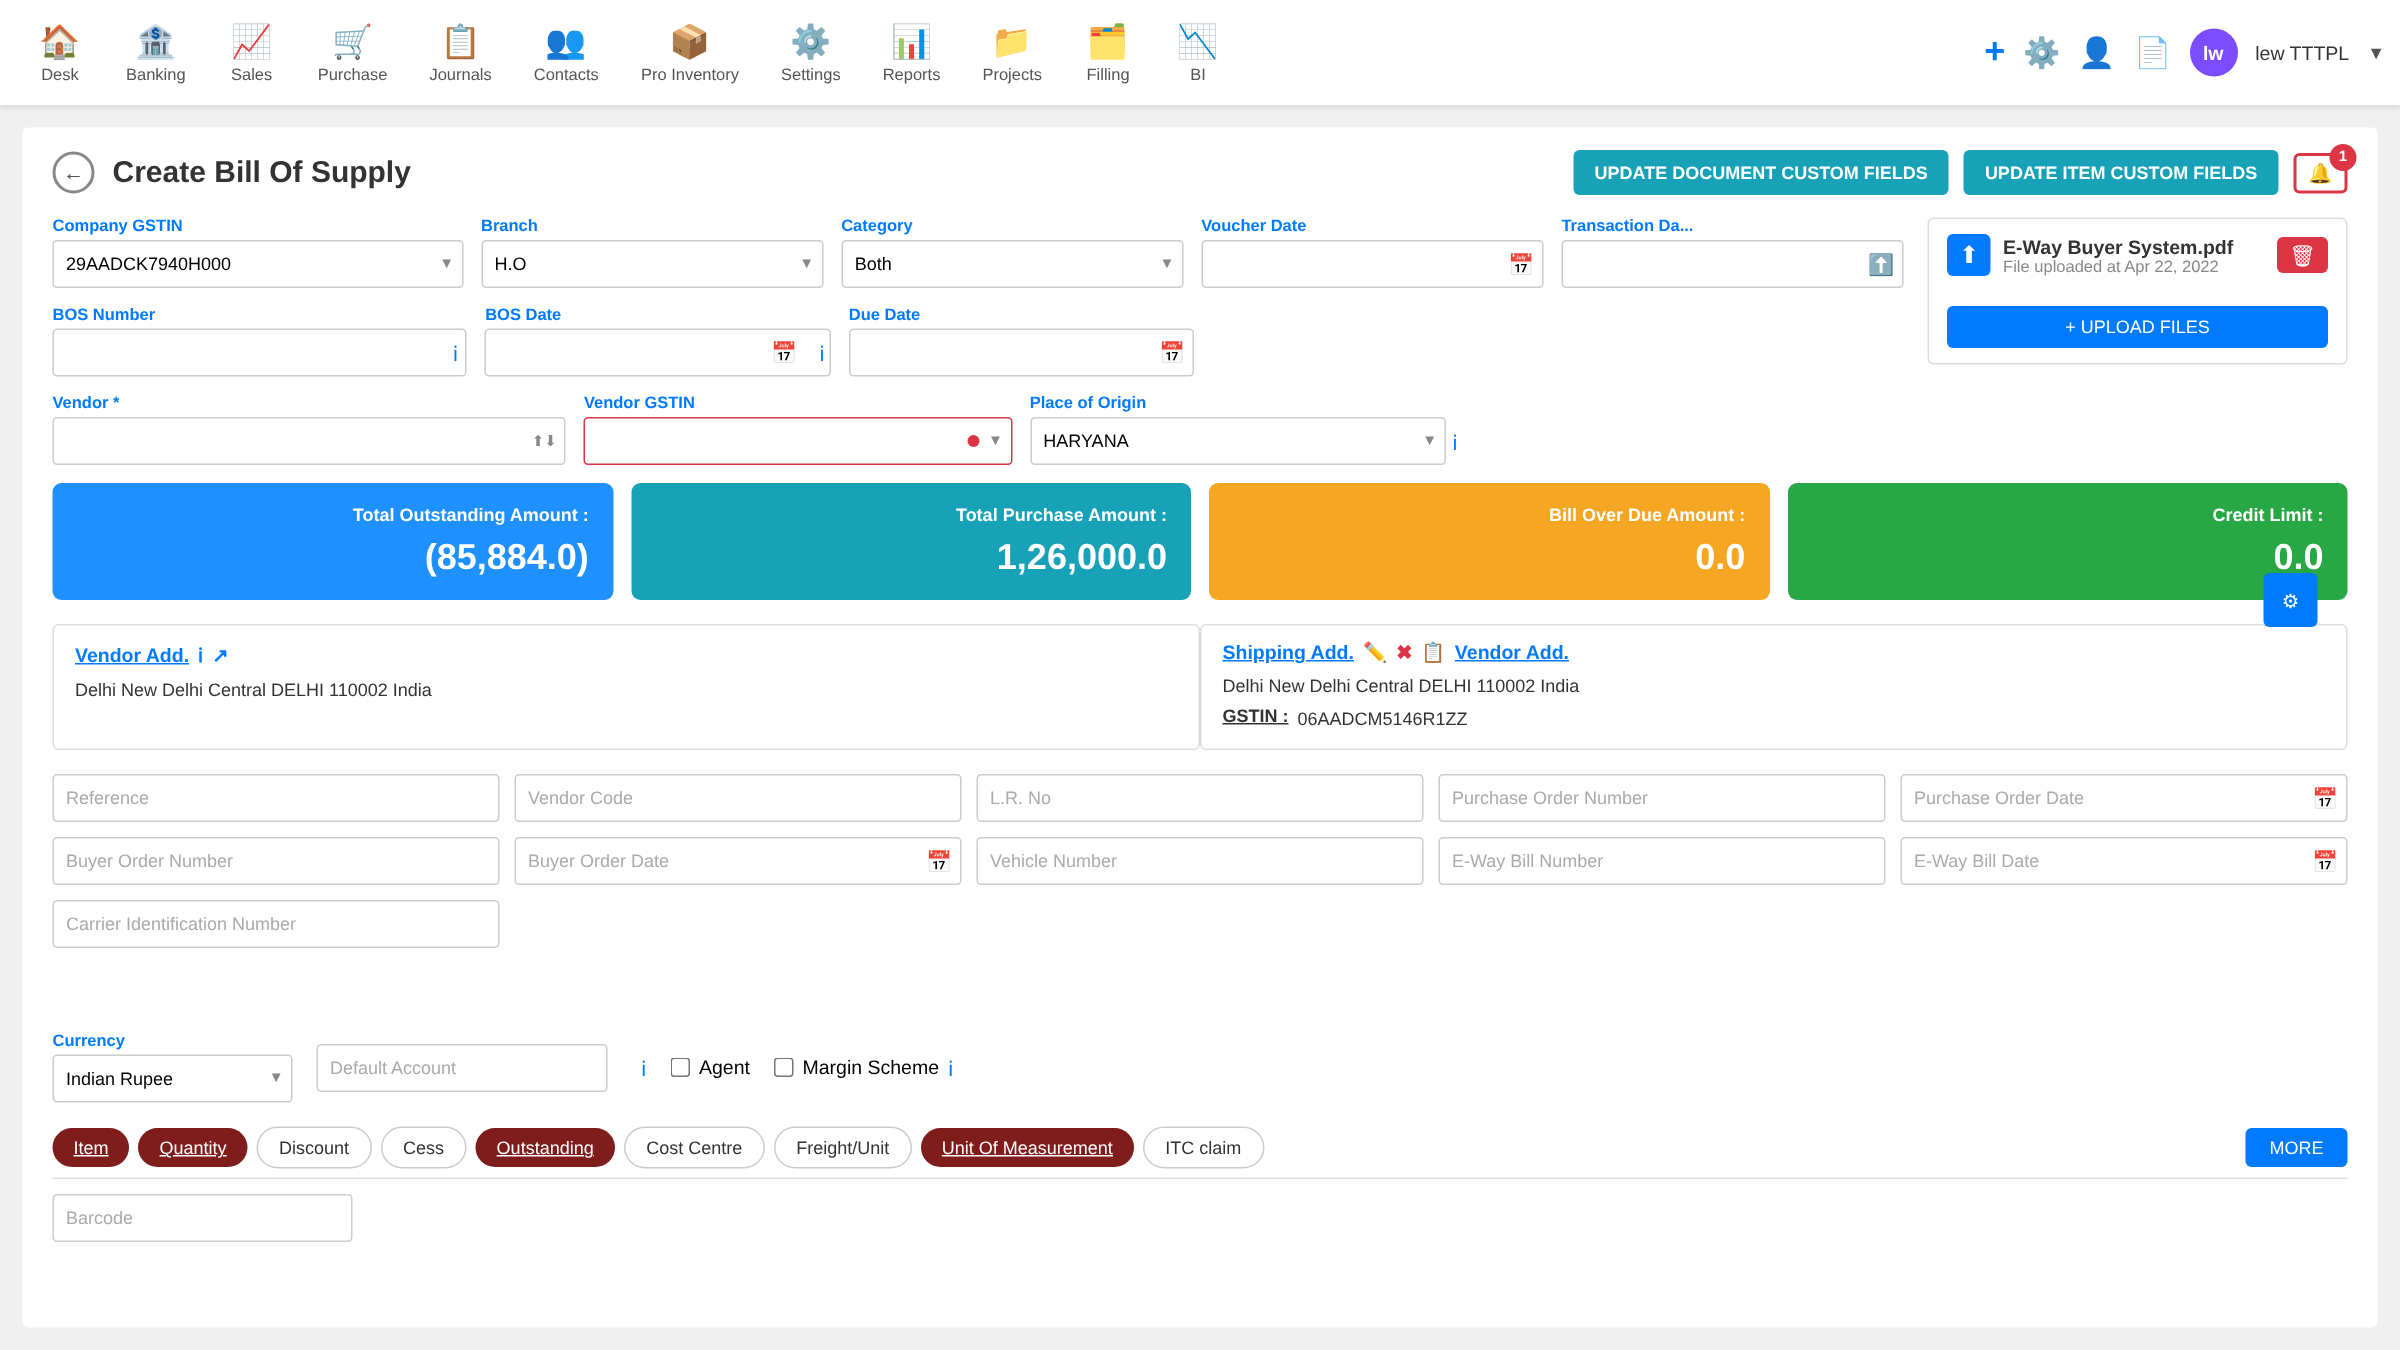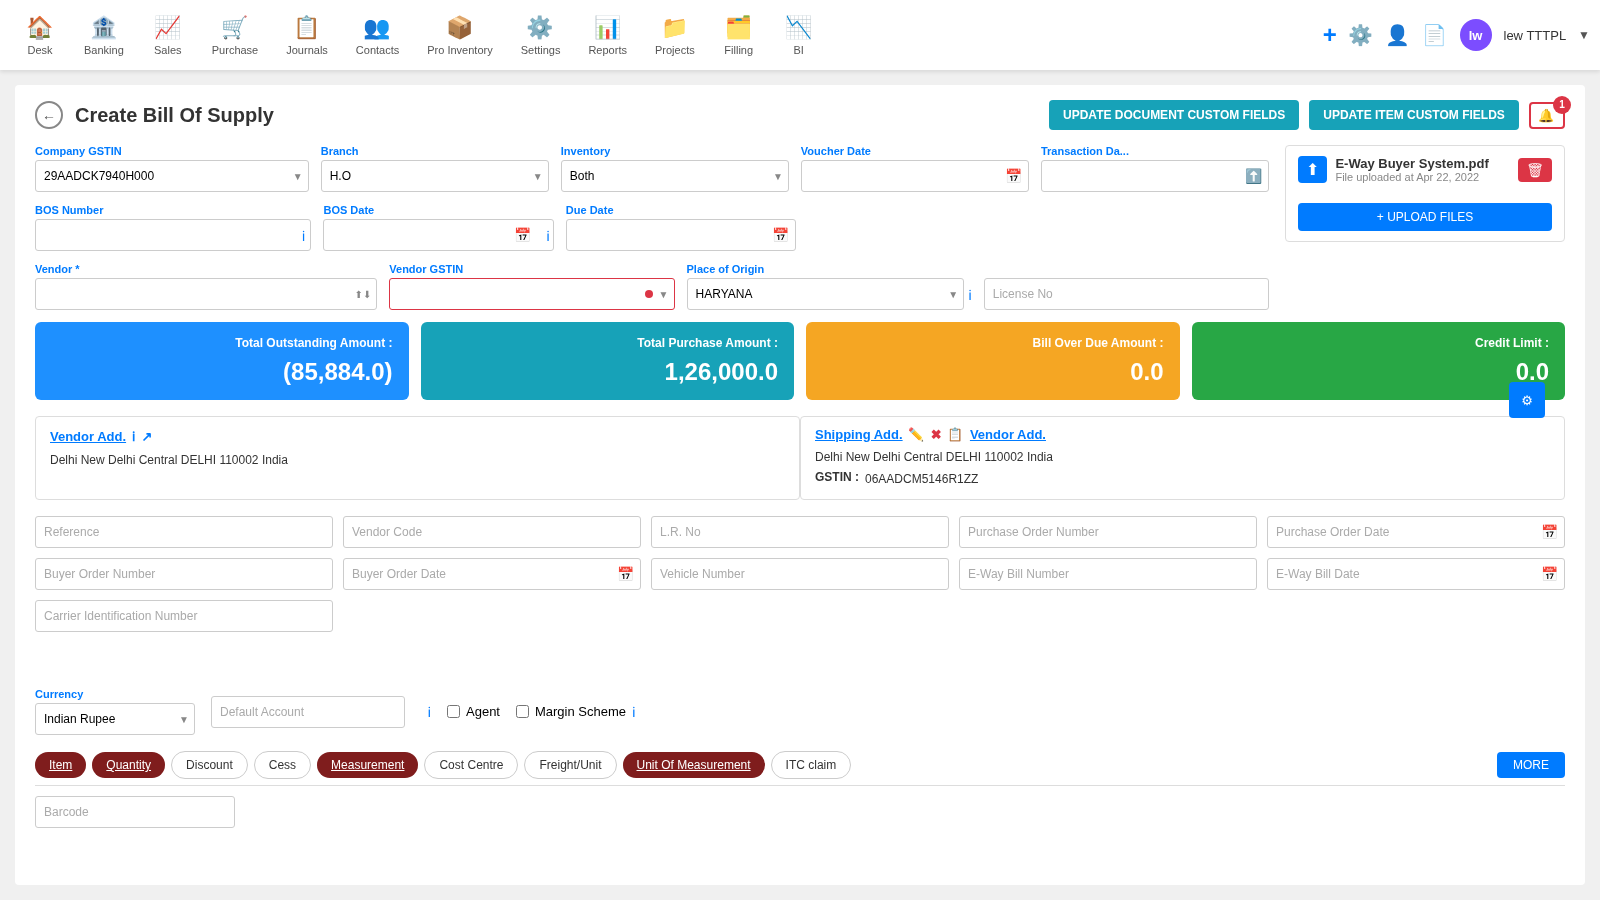--- a/index.html
+++ b/index.html
@@ -240,21 +240,21 @@
     }
     .address-title {
       color: #007bff;
       font-size: 12px;
       font-weight: bold;
       margin-bottom: 6px;
       display: flex; align-items: center; gap: 6px;
     }
     .address-text { font-size: 12px; color: #333; line-height: 1.6; }
     .gstin-row { display: flex; gap: 6px; margin-top: 3px; }
-    .gstin-label { color: #333; font-weight: bold; font-size: 12px; }
+    .gstin-label { color: #333; font-weight: bold; font-size: 12px; text-decoration: underline; }
     .address-link { color: #007bff; text-decoration: underline; cursor: pointer; }
     .icon-red { color: #dc3545; }
 
     
     .extra-fields {
       display: grid;
       grid-template-columns: repeat(5, 1fr);
       gap: 10px;
       margin-bottom: 10px;
     }
@@ -447,21 +447,21 @@
         <div class="form-group">
           <label class="form-label">Branch</label>
           <div class="select-wrapper">
             <select>
               <option>H.O</option>
             </select>
             <span class="select-arrow">▼</span>
           </div>
         </div>
         <div class="form-group">
-          <label class="form-label">Inventory</label>
+          <label class="form-label">Category</label>
           <div class="select-wrapper">
             <select>
               <option>Both</option>
             </select>
             <span class="select-arrow">▼</span>
           </div>
         </div>
         <div class="form-group">
           <label class="form-label">Voucher Date</label>
           <div class="input-with-icon">
@@ -527,24 +527,20 @@
           <div style="display:flex;align-items:center;gap:4px;">
             <div class="select-wrapper" style="flex:1;">
               <select>
                 <option>HARYANA</option>
               </select>
               <span class="select-arrow">▼</span>
             </div>
             <span style="color:#007bff;font-size:14px;cursor:pointer;">ℹ</span>
           </div>
         </div>
-        <div class="form-group">
-          <label class="form-label" style="visibility:hidden;">License</label>
-          <input type="text" class="plain-input" placeholder="License No" style="">
-        </div>
       </div>
     </div>
 
     <div class="file-section" style="margin-top:0; align-self:start;">
       <div class="file-header">
         <div class="file-upload-icon">⬆</div>
         <div style="flex:1;">
           <div class="file-name">E-Way Buyer System.pdf</div>
           <div class="file-date">File uploaded at Apr 22, 2022</div>
         </div>
@@ -654,21 +650,21 @@
       <label>Margin Scheme</label>
       <span style="color:#007bff;font-size:14px;cursor:pointer;">ℹ</span>
     </div>
   </div>
 
   <div class="tabs-row">
     <div class="tab tab-active">Item</div>
     <div class="tab tab-active">Quantity</div>
     <div class="tab tab-inactive">Discount</div>
     <div class="tab tab-inactive">Cess</div>
-    <div class="tab tab-active">Measurement</div>
+    <div class="tab tab-active">Outstanding</div>
     <div class="tab tab-inactive">Cost Centre</div>
     <div class="tab tab-inactive">Freight/Unit</div>
     <div class="tab tab-active">Unit Of Measurement</div>
     <div class="tab tab-inactive">ITC claim</div>
     <button class="tab-more">MORE</button>
   </div>
 
   <div class="barcode-row">
     <input type="text" class="barcode-input" placeholder="Barcode" style="">
   </div>

